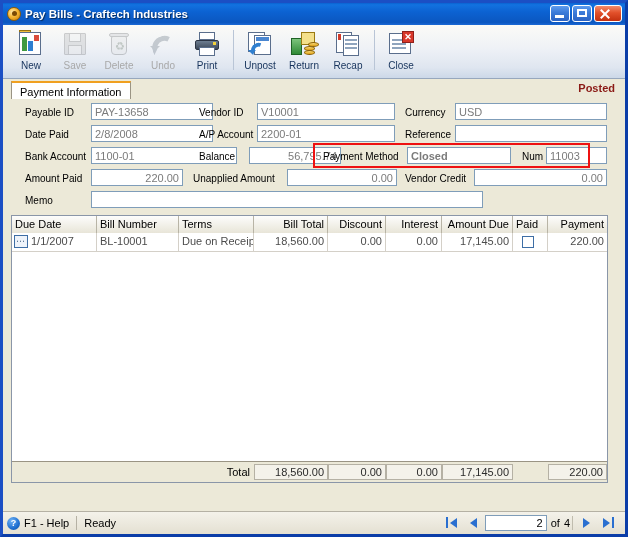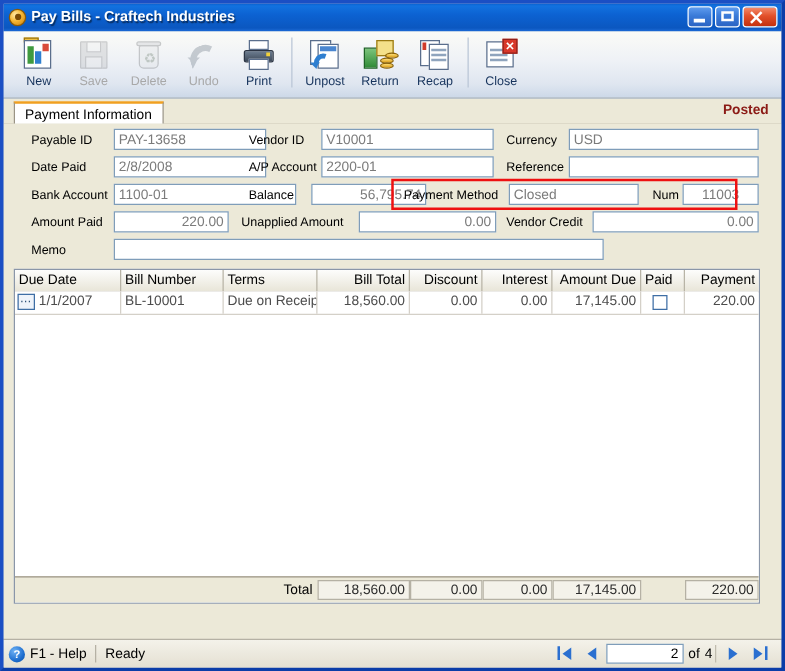--- a/index.html
+++ b/index.html
@@ -392,24 +392,24 @@
       <div class="lbl" style="left:402px;top:29px;">Reference</div>
       <div class="inp" style="left:452px;top:26px;width:152px;"></div>
 
       <div class="lbl" style="left:22px;top:51px;">Bank Account</div>
       <div class="inp" style="left:88px;top:48px;width:146px;">1100-01</div>
 
       <div class="lbl" style="left:196px;top:51px;">Balance</div>
       <div class="inp num" style="left:246px;top:48px;width:92px;padding-left:21px;">56,795.74</div>
 
       <div class="lbl" style="left:320px;top:51px;">Payment Method</div>
-      <div class="inp" style="left:404px;top:48px;width:104px;">Closed</div>
+      <div class="inp" style="left:404px;top:48px;width:104px;font-weight:bold;">Closed</div>
 
       <div class="lbl" style="left:519px;top:51px;">Num</div>
-      <div class="inp" style="left:543px;top:48px;width:61px;text-align:center;">11003</div>
+      <div class="inp" style="left:543px;top:48px;width:61px;">11003</div>
 
       <div class="redbox" style="left:310px;top:44px;width:277px;height:25px;"></div>
 
       <div class="lbl" style="left:22px;top:73px;">Amount Paid</div>
       <div class="inp num" style="left:88px;top:70px;width:92px;">220.00</div>
 
       <div class="lbl" style="left:190px;top:73px;">Unapplied Amount</div>
       <div class="inp num" style="left:284px;top:70px;width:110px;">0.00</div>
 
       <div class="lbl" style="left:402px;top:73px;">Vendor Credit</div>

